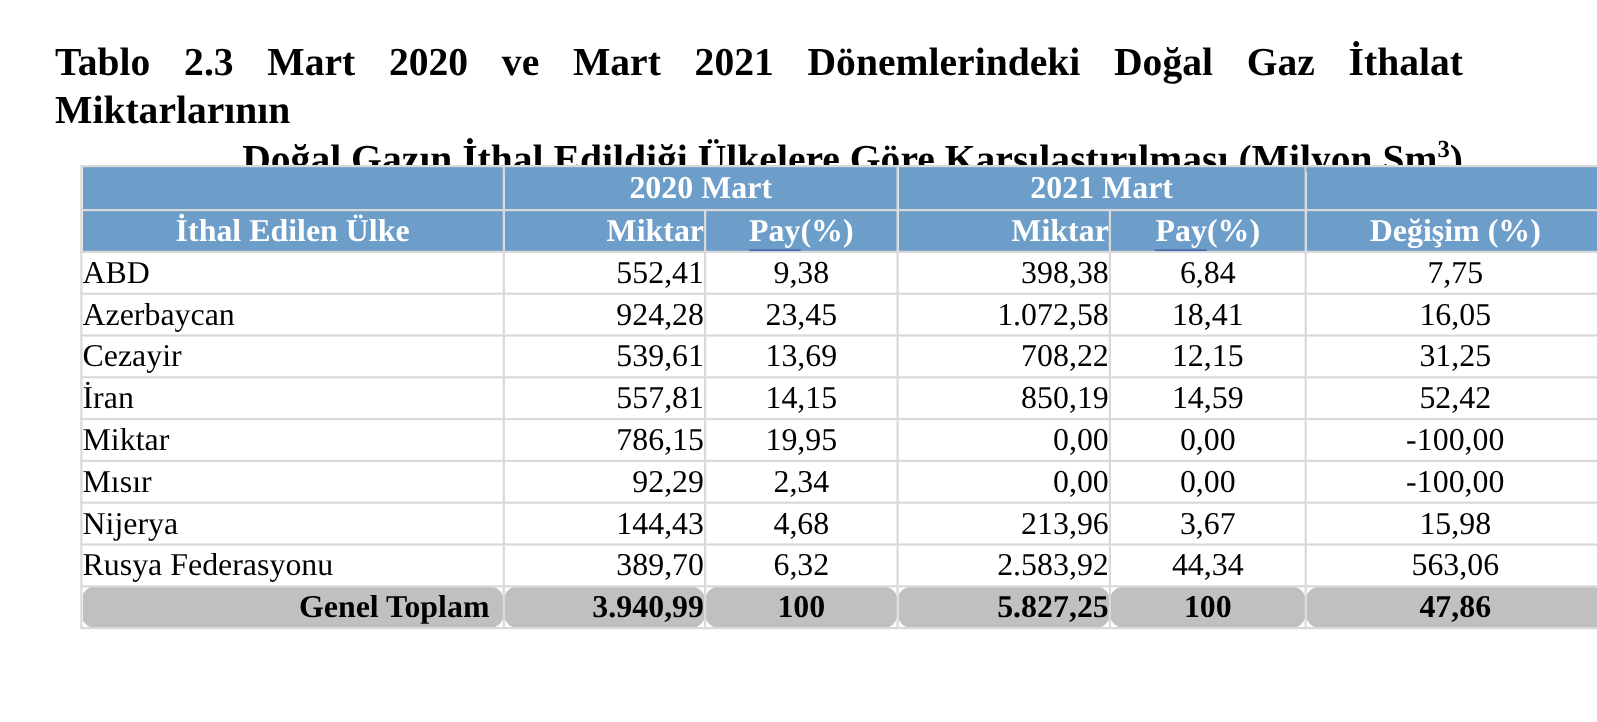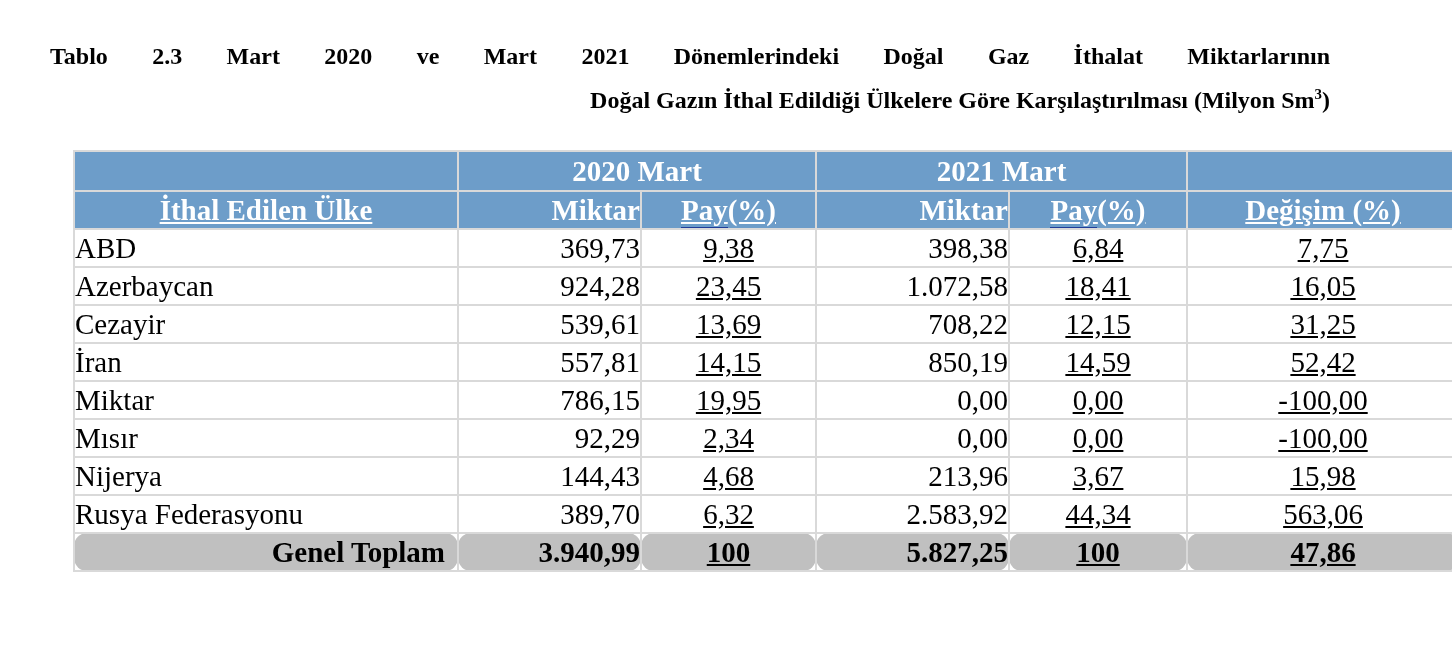--- a/index.html
+++ b/index.html
@@ -11,21 +11,21 @@
     font-family: "Liberation Serif", "DejaVu Serif", serif;
     overflow: hidden;
     position: relative;
   }
   .doc-title {
     position: absolute;
     left: 50px;
     top: 34px;
     width: 1280px;
     font-weight: bold;
-    font-size: 24px;
+    font-size: 36px;
     line-height: 44px;
     color: #000000;
   }
   .doc-title .t1 {
     text-align: justify;
     text-align-last: justify;
   }
   .doc-title .t2 {
     text-align: right;
   }
@@ -55,21 +55,21 @@
     background: #6d9dc9;
     color: #ffffff;
     font-weight: bold;
   }
   .gas-table tr.group-row th { height: 38px; }
   .gas-table tr.col-row th  { height: 36px; }
   .gas-table tbody td       { height: 36px; }
   
   .a-left   { text-align: left;  padding-left: 10px; }
   .a-right  { text-align: right; padding-right: 14px; }
-  .a-center { text-align: center; text-decoration: underline; }
+  .a-center { text-align: center; }
   .gas-table thead .group-cell { text-align: center; }
   .pay-underline {
     border-bottom: 4px double #1f3d99;
     padding-bottom: 1px;
   }
   .gas-table tr.total-row td {
     background: #c0c0c0;
     font-weight: bold;
     border-radius: 13px;
   }
@@ -107,21 +107,21 @@
       <th class="a-right">Miktar</th>
       <th class="a-center"><span class="pay-underline">Pay</span><span>(%)</span></th>
       <th class="a-right">Miktar</th>
       <th class="a-center"><span class="pay-underline">Pay</span><span>(%)</span></th>
       <th class="a-center">Değişim (%)</th>
     </tr>
   </thead>
   <tbody>
     <tr>
       <td class="a-left">ABD</td>
-      <td class="a-right">369,73</td>
+      <td class="a-right">552,41</td>
       <td class="a-center">9,38</td>
       <td class="a-right">398,38</td>
       <td class="a-center">6,84</td>
       <td class="a-center">7,75</td>
     </tr>
     <tr>
       <td class="a-left">Azerbaycan</td>
       <td class="a-right">924,28</td>
       <td class="a-center">23,45</td>
       <td class="a-right">1.072,58</td>

